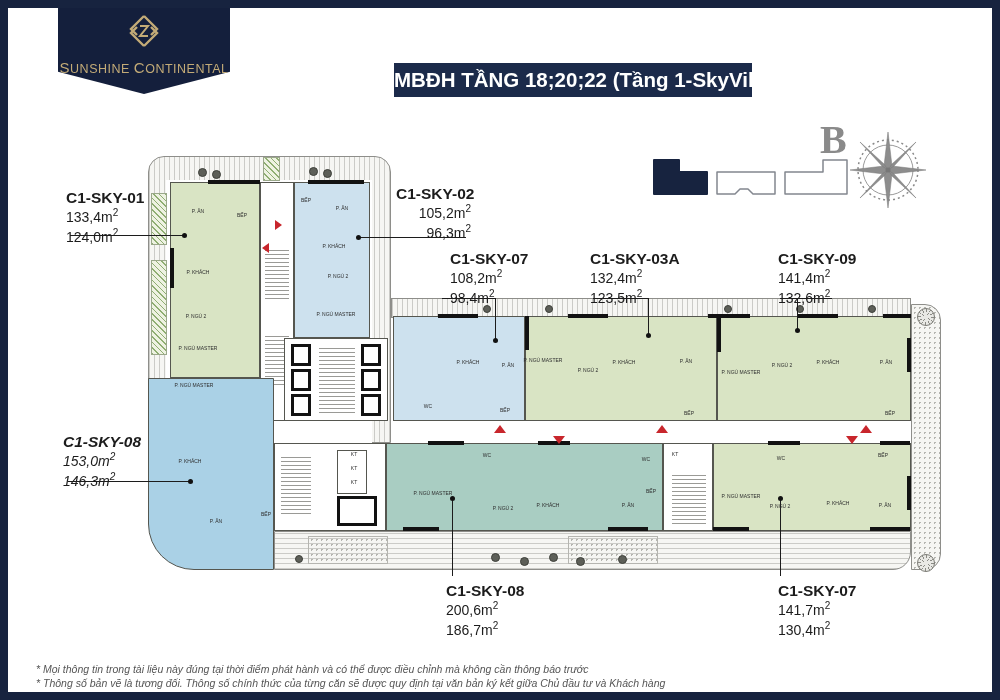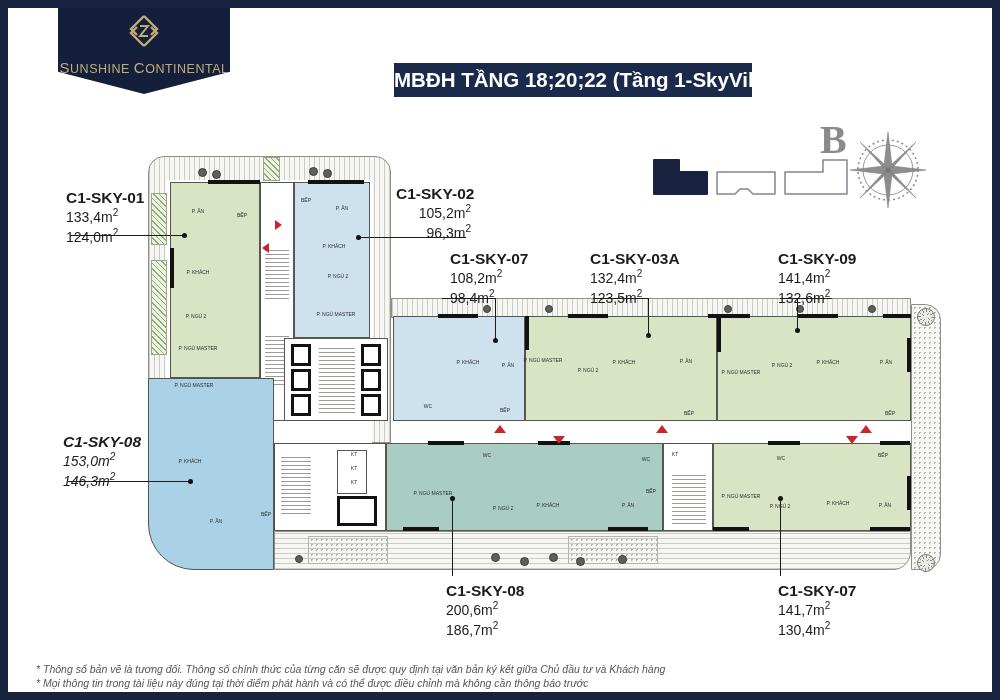--- a/index.html
+++ b/index.html
@@ -304,16 +304,16 @@
       <div class="room" style="left:877px;top:497px;">P. ĂN</div>
       <div class="room" style="left:875px;top:447px;">BẾP</div>
       <div class="room" style="left:773px;top:450px;">WC</div>
       <div class="room" style="left:346px;top:446px;">KT</div>
       <div class="room" style="left:346px;top:460px;">KT</div>
       <div class="room" style="left:346px;top:474px;">KT</div>
       <div class="room" style="left:667px;top:446px;">KT</div>
     </div>
 
   <div id="notes">
+    <div>* Mọi thông tin trong tài liệu này đúng tại thời điểm phát hành và có thể được điều chỉnh mà không cần thông báo trước</div>
     <div>* Thông số bản vẽ là tương đối. Thông số chính thức của từng căn sẽ được quy định tại văn bản ký kết giữa Chủ đầu tư và Khách hàng</div>
-    <div>* Mọi thông tin trong tài liệu này đúng tại thời điểm phát hành và có thể được điều chỉnh mà không cần thông báo trước</div>
   </div>
 </div>
 
 </body></html>

